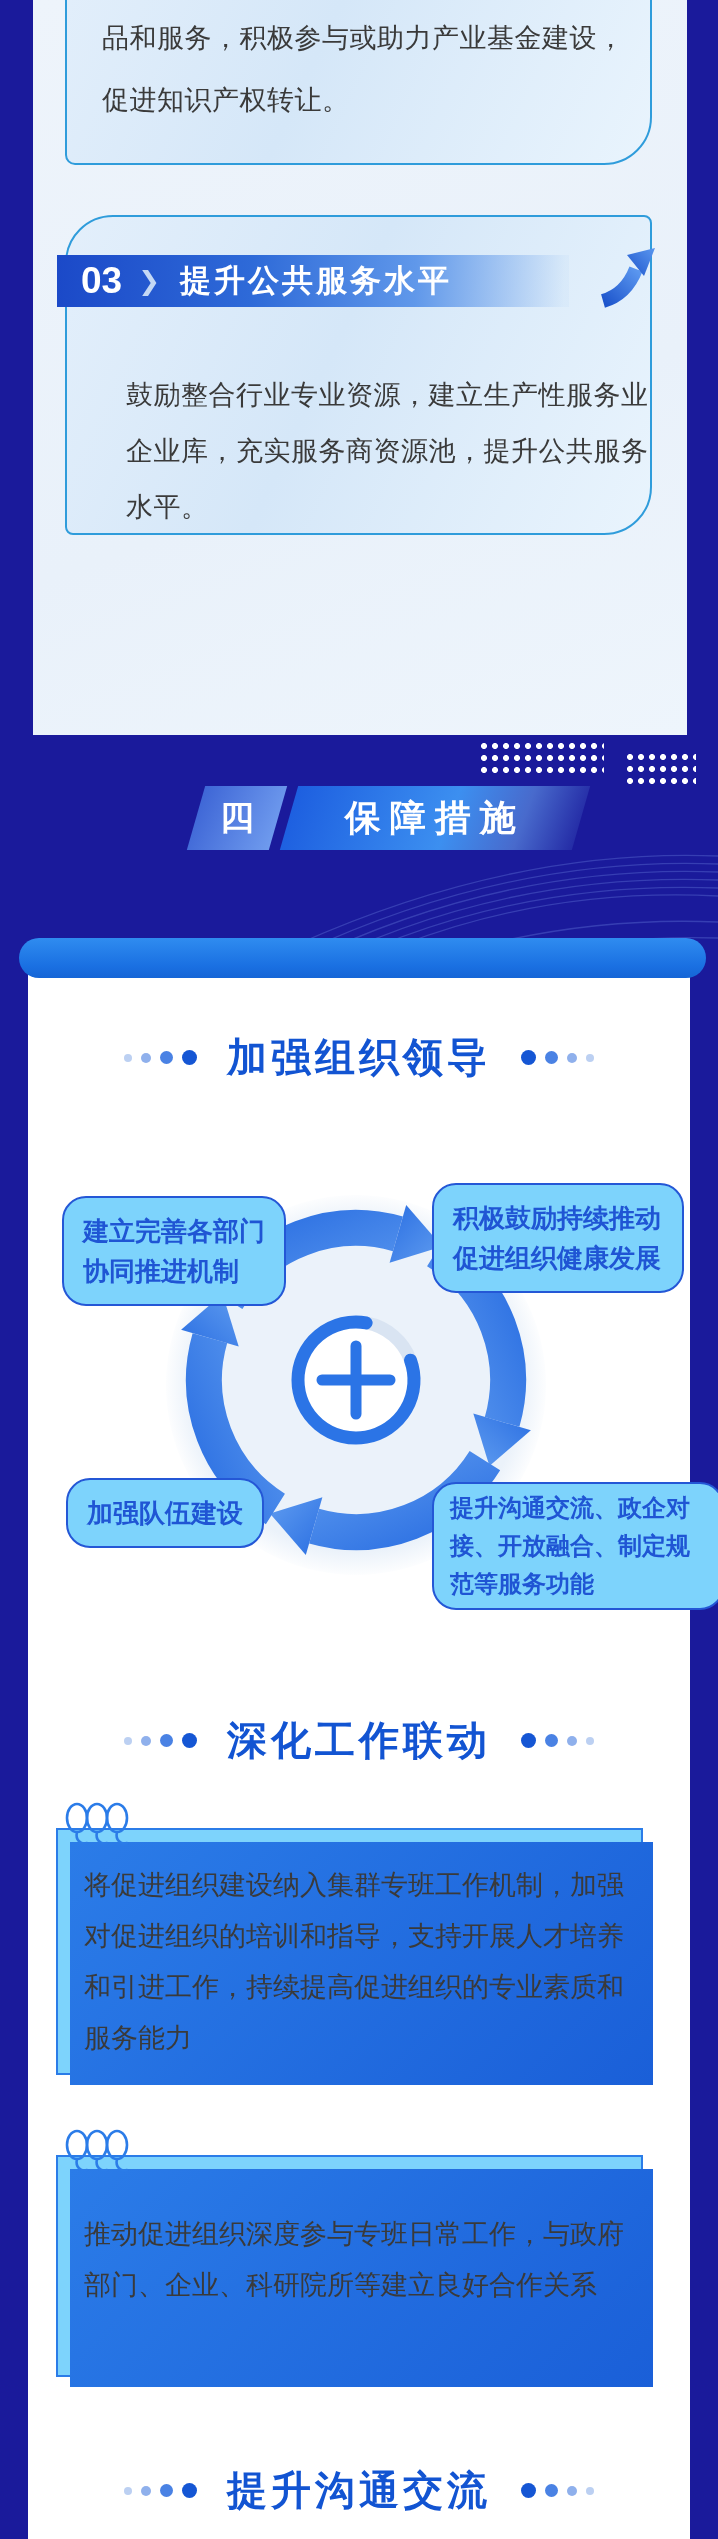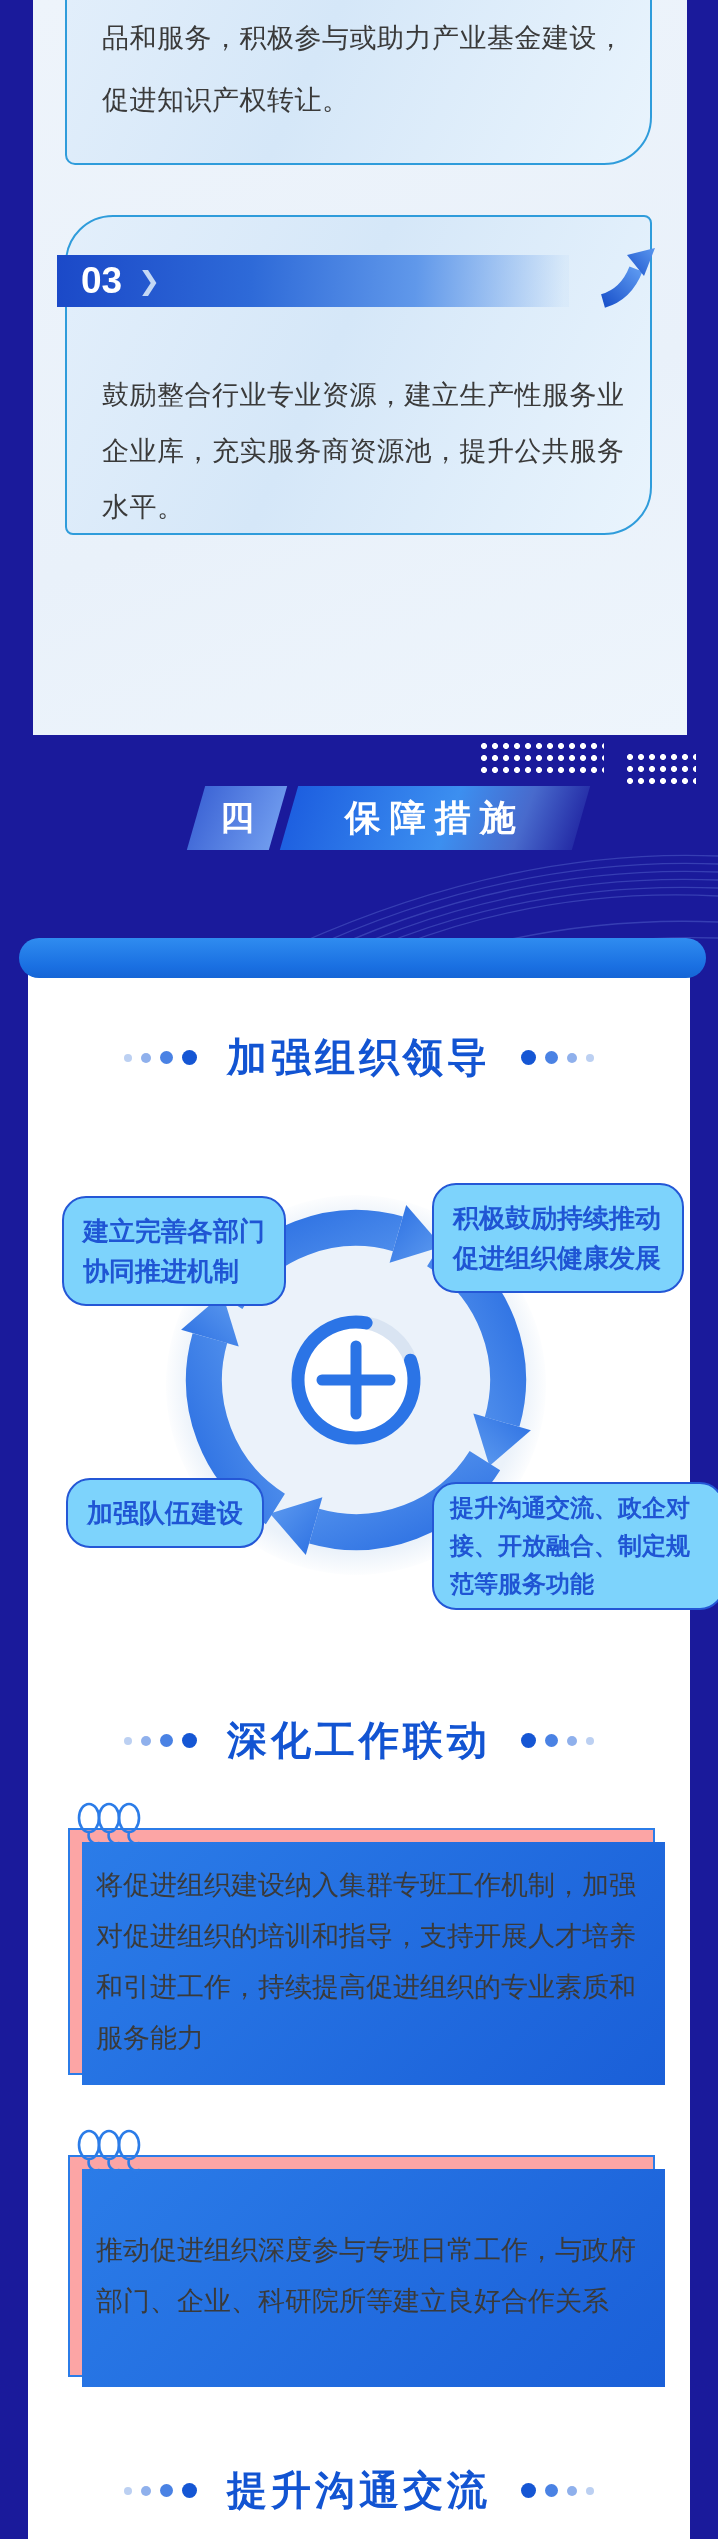--- a/index.html
+++ b/index.html
@@ -9,21 +9,21 @@
   
   .top-panel{position:absolute;left:33px;top:0;width:654px;height:735px;
     background:linear-gradient(160deg,#eef4fb 0%,#e9f1fa 60%,#eef5fc 100%);}
   .lcard{position:absolute;background:linear-gradient(115deg,#e3effb 0%,#d5e7f8 45%,#e9f4fd 100%);
     border:2px solid #2f9cdb;box-sizing:border-box;}
   .card-a{left:65px;top:-85px;width:587px;height:250px;border-radius:8px 8px 48px 10px;}
   .card-b{left:65px;top:215px;width:587px;height:320px;border-radius:48px 8px 48px 8px;}
   .card-text{position:absolute;left:35px;width:545px;font-size:27px;color:#3a3a3a;
     line-height:62px;letter-spacing:.5px;margin:0;}
   .card-a .card-text{top:90px;}
-  .card-b .card-text{top:150px;line-height:56px;}
+  .card-b .card-text{top:150px;line-height:56px;margin-left:24px;}
 
   .bar03{position:absolute;left:-10px;top:38px;width:512px;height:52px;display:flex;align-items:center;
     background:linear-gradient(92deg,#1b49c8 0%,#2e6ad8 38%,#6098ea 70%,rgba(170,205,242,0.12) 99%);}
   .bar03 .num{font-size:37px;font-weight:bold;color:#ffffff;margin-left:24px;}
   .bar03 .chev{font-size:26px;color:rgba(225,238,252,0.85);margin:0 20px 0 16px;font-weight:bold;}
   .bar03 .ttl{font-size:31px;font-weight:bold;color:#ffffff;letter-spacing:3px;}
   .swoosh{position:absolute;left:528px;top:26px;}
 
   
   .dots-grid{position:absolute;background-image:radial-gradient(circle at 4px 4px,#ffffff 2.6px,transparent 3.4px);
@@ -62,46 +62,47 @@
   .cycle-svg{position:absolute;left:113px;top:207px;}
   .dbox{position:absolute;background:#7dd3fc;border:2.5px solid #2457d6;border-radius:24px;
     box-sizing:border-box;color:#1f55d4;font-weight:bold;font-size:26px;line-height:40px;
     padding:13px 19px;z-index:3;}
   .dbox-tl{left:34px;top:238px;width:224px;}
   .dbox-tr{left:404px;top:225px;width:252px;}
   .dbox-bl{left:38px;top:520px;white-space:nowrap;}
   .dbox-br{left:404px;top:524px;width:292px;font-size:24px;line-height:38px;padding:5px 16px;}
 
   
-  .quote{position:absolute;left:40px;width:587px;background:#fca5a5;border:2px solid #2b7ce8;
+  .quote{position:absolute;left:28px;width:587px;background:#7dd3fc;border:2px solid #2b7ce8;
     box-sizing:border-box;z-index:2;}
   .quote::after{content:"";position:absolute;left:12px;top:12px;width:100%;height:100%;
     background:linear-gradient(135deg,#2b7ce8,#1a5fd8);z-index:-1;}
   .quote{z-index:2;}
   .q1{top:870px;height:247px;}
   .q2{top:1197px;height:222px;}
   .quote p{margin:0;padding:30px 16px 0 26px;font-size:27px;line-height:51px;color:#3a3a3a;}
-  .q2 p{padding-top:68px;}
+  .q2 p{padding-top:52px;}
   .coil{position:absolute;left:6px;top:-40px;}
 </style>
 </head>
 <body>
 
 <div class="page">
 
   <div class="top-panel"></div>
 
   <div class="lcard card-a">
     <p class="card-text">品和服务，积极参与或助力产业基金建设，促进知识产权转让。</p>
   </div>
 
   <div class="lcard card-b">
     <div class="bar03">
       <span class="num">03</span>
       <span class="chev">❯</span>
+      <span class="ttl">提升公共服务水平</span>
     </div>
     <svg class="swoosh" width="66" height="66" viewBox="0 0 66 66">
       <defs>
         <linearGradient id="ag" x1="0" y1="1" x2="1" y2="0">
           <stop offset="0" stop-color="#1d55cc"></stop>
             <stop offset="1" stop-color="#5b97ef"></stop>
         </linearGradient>
       </defs>
       <path d="M8,58 C22,54 34,44 41,26" stroke="url(#ag)" stroke-width="14" fill="none"></path>
       <polygon points="32,12 60,5 49,33" fill="url(#ag)"></polygon>

